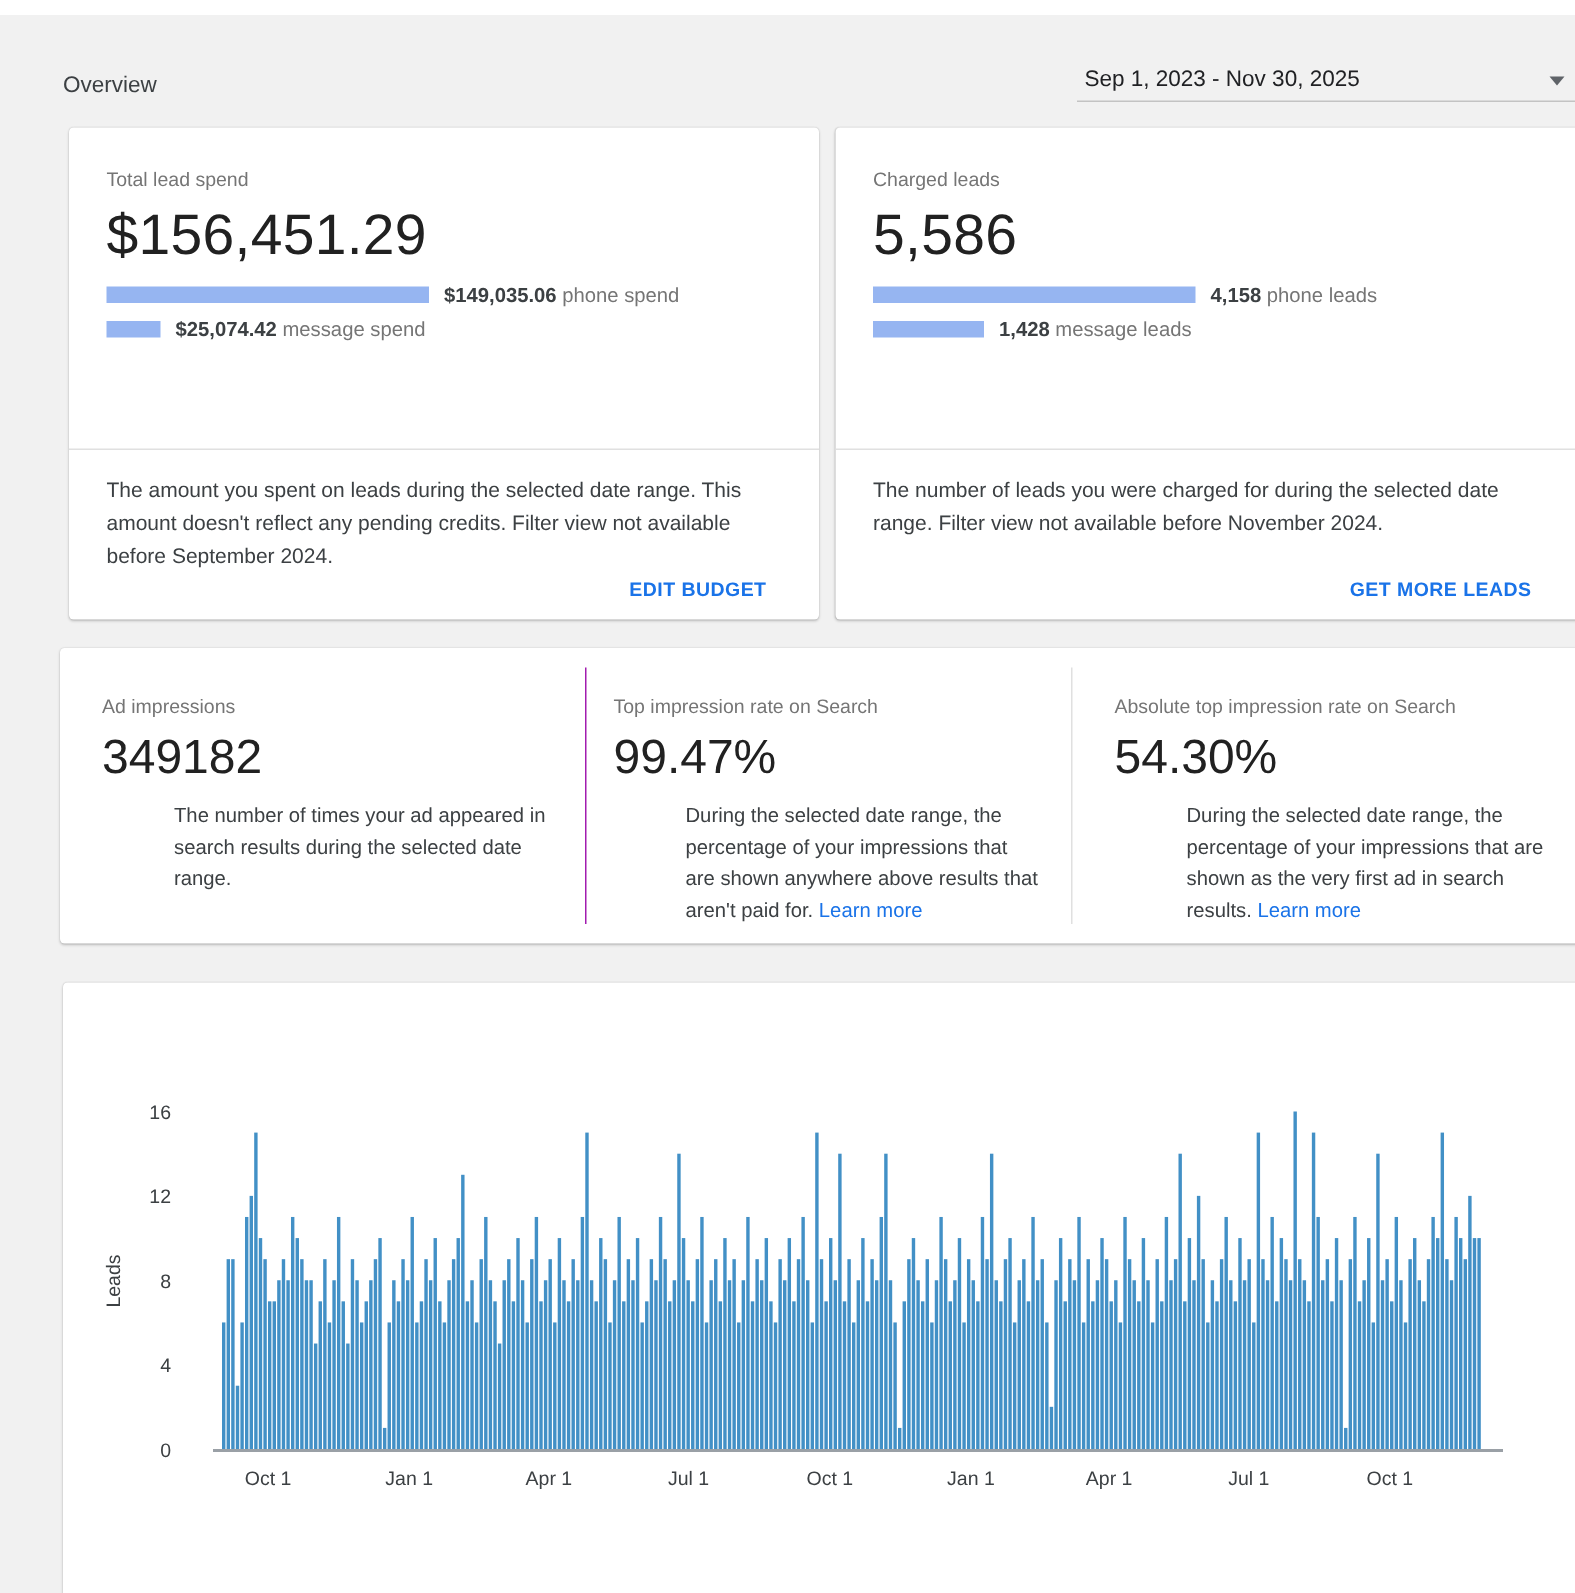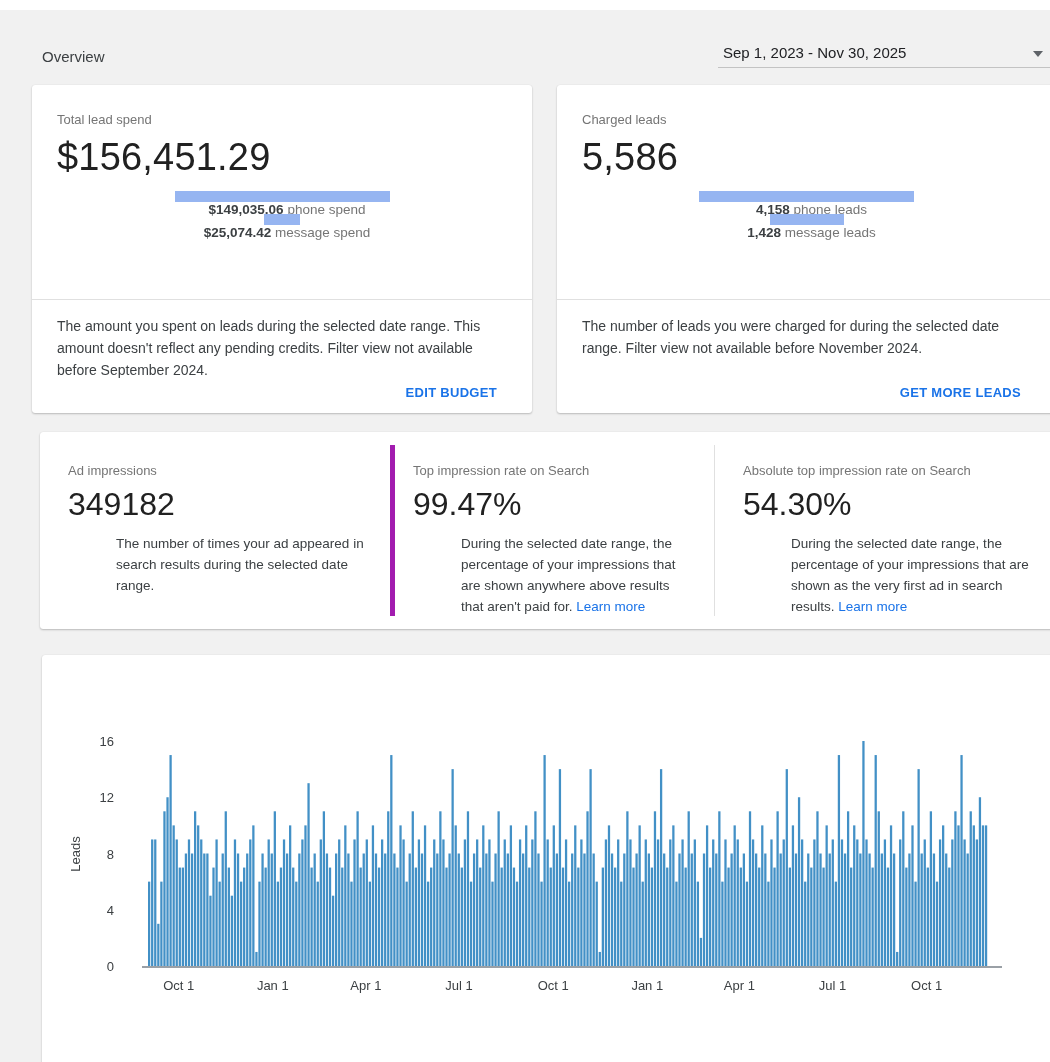--- a/index.html
+++ b/index.html
@@ -9,40 +9,40 @@
   .page-title{position:absolute;left:42px;top:48px;font-size:15px;color:#3c4043;}
   .date-select{position:absolute;left:718px;top:36px;width:340px;height:31px;
     border-bottom:1px solid #c3c3c3;cursor:pointer;}
   .date-select .dtext{position:absolute;left:5px;top:8px;font-size:15px;color:#202124;}
   .caret{position:absolute;left:315px;top:15px;width:0;height:0;
     border-left:5px solid transparent;border-right:5px solid transparent;
     border-top:6px solid #5f6368;}
   .card{position:absolute;background:#ffffff;border-radius:3px;
     box-shadow:0 1px 2px rgba(0,0,0,0.22),0 0 1px rgba(0,0,0,0.12);}
   
-  .card.spend{left:32px;top:85px;width:500px;height:328px;}
+  .card.spend{left:46px;top:85px;width:500px;height:328px;}
   .card.leads{left:557px;top:85px;width:499px;height:328px;}
   .metric-top{position:absolute;left:0;top:0;right:0;height:215px;
     border-bottom:1px solid #e0e0e0;box-sizing:border-box;padding:27px 25px 0 25px;}
   .metric-label{font-size:13px;color:#757575;}
   .metric-value{font-size:38px;color:#212121;margin-top:9px;letter-spacing:.2px;}
-  .bar-row{display:flex;align-items:center;margin-top:12px;height:11px;flex-direction:column;}
+  .bar-row{display:flex;align-items:center;margin-top:12px;height:11px;}
   .hbar{height:11px;background:#96b5f1;flex:0 0 auto;}
   .bar-label{margin-left:10px;font-size:13.5px;color:#757575;white-space:nowrap;}
   .bar-label b{color:#3c4043;font-weight:700;}
   .metric-desc{position:absolute;left:25px;top:230px;width:452px;
     font-size:14px;line-height:22px;color:#3c4043;}
   .card-action{position:absolute;right:35px;bottom:13px;font-size:13px;
     font-weight:700;letter-spacing:.3px;color:#1a73e8;cursor:pointer;text-decoration:none;}
   
   .card.stats{left:40px;top:432px;width:1016px;height:197px;display:flex;
     box-sizing:border-box;padding:13px 0;}
   .stat-col{box-sizing:border-box;padding:18px 20px 0 28px;}
   .stat-col.c1{width:350px;}
-  .stat-col.c2{width:324px;border-left:5px solid #a21caf;padding-left:18px;}
+  .stat-col.c2{width:324px;border-left:1px solid #a21caf;padding-left:18px;}
   .stat-col.c3{flex:1;border-left:1px solid #e0e0e0;}
   .stat-label{font-size:13px;color:#757575;}
   .stat-value{font-size:32px;color:#212121;margin-top:8px;}
   .stat-desc{font-size:13.5px;line-height:21px;color:#3c4043;margin-top:10px;margin-left:48px;}
   .learn-link{color:#1a73e8;cursor:pointer;text-decoration:none;}
   .learn-link:empty{display:none;}
   
   .card.chart{left:42px;top:655px;width:1014px;height:420px;}
   .chart-title{position:absolute;left:26px;top:28px;font-size:16px;color:#3c4043;}
   #leads-chart{position:absolute;left:0;top:60px;}

